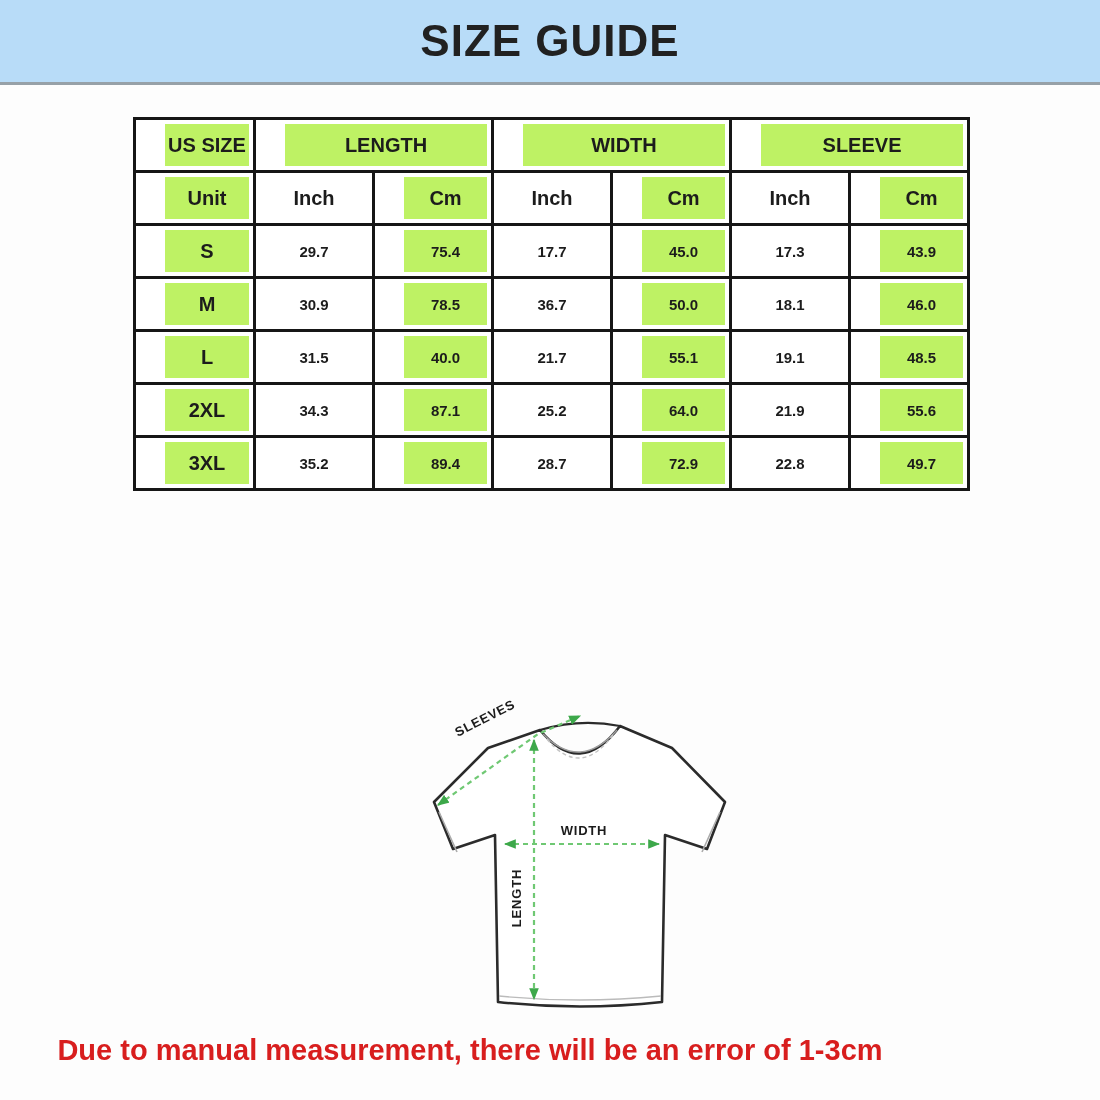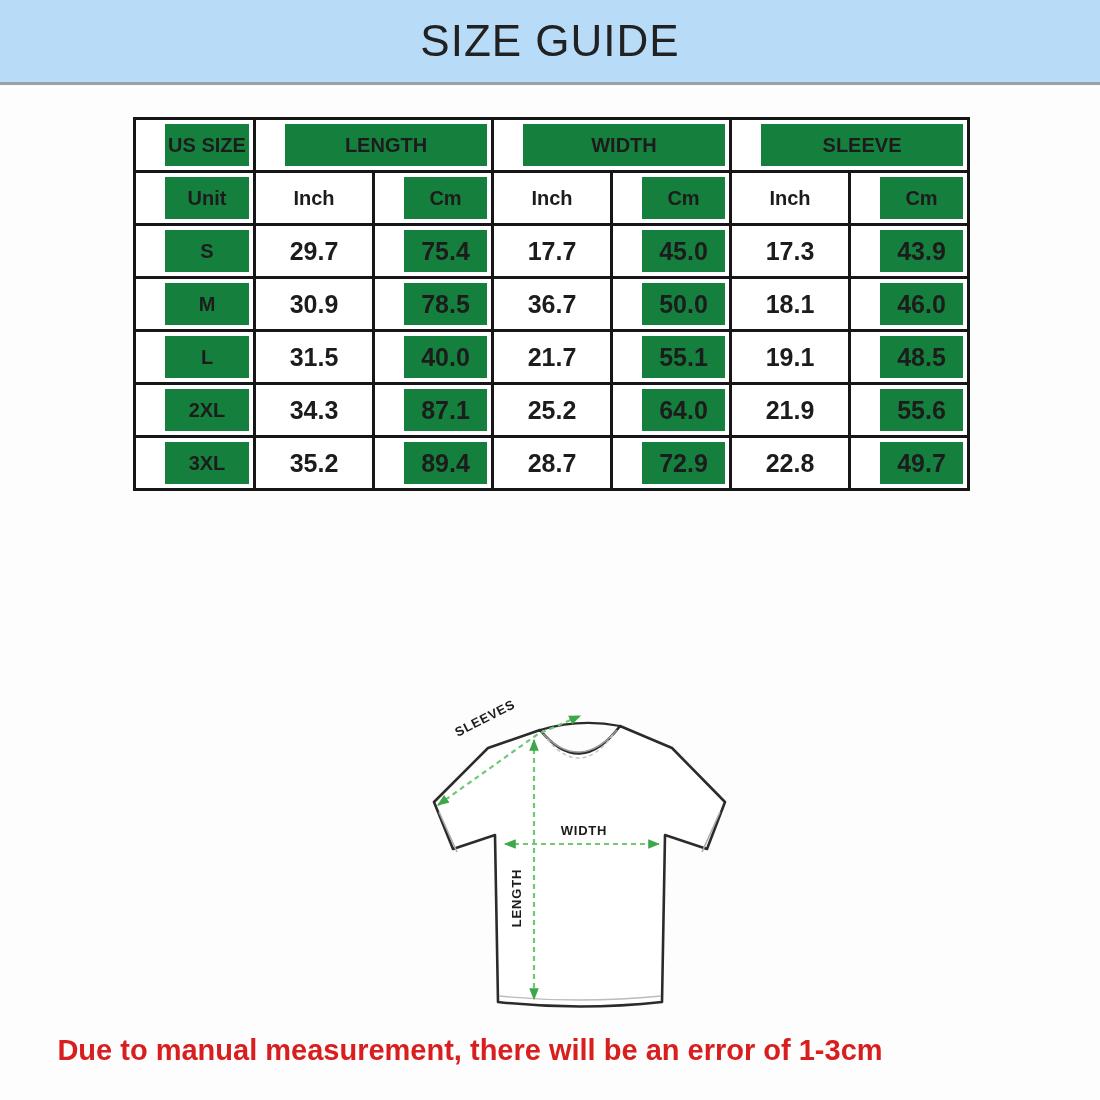--- a/index.html
+++ b/index.html
@@ -12,42 +12,42 @@
     overflow:hidden;
   }
   
   .banner {
     position:absolute; left:0; top:0; width:1100px; height:85px;
     background:#b8dcf8;
     border-bottom:3px solid #97a1a8;
     display:flex; align-items:center; justify-content:center;
   }
   .banner h1 {
-    font-size:44px; font-weight:400; letter-spacing:1px;
+    font-size:44px; font-weight:700; letter-spacing:1px;
     color:#212121;
   }
   
   .size-table-wrap { position:absolute; left:133px; top:117px; }
   table.size-table {
     border-collapse:collapse; table-layout:fixed;
     width:834px; background:#ffffff;
   }
   table.size-table th, table.size-table td {
     border:3px solid #161616;
     height:53px; padding:0;
     font-weight:700; color:#1c1c1c; text-align:center;
     vertical-align:middle;
   }
   .pad {
     margin:4px; height:calc(100% - 8px); min-height:38px;
     display:flex; align-items:center; justify-content:center;
     font-size:20px;
   }
-  .pad.val { font-size:25px; }
-  .pad.shade { background:#15803d;margin-left:29px; }
+  .pad.val { font-size:15px; }
+  .pad.shade { background:#bef264;margin-left:29px; }
   
   .shirt { position:absolute; left:392px; top:684px; width:360px; height:360px; }
   .shirt text {
     font-family:"Liberation Sans", sans-serif;
     font-size:13px; font-weight:700; fill:#1c1c1c; letter-spacing:0.8px;
   }
   
   .note {
     position:absolute; left:0; top:1034px; width:940px;
     text-align:center;

